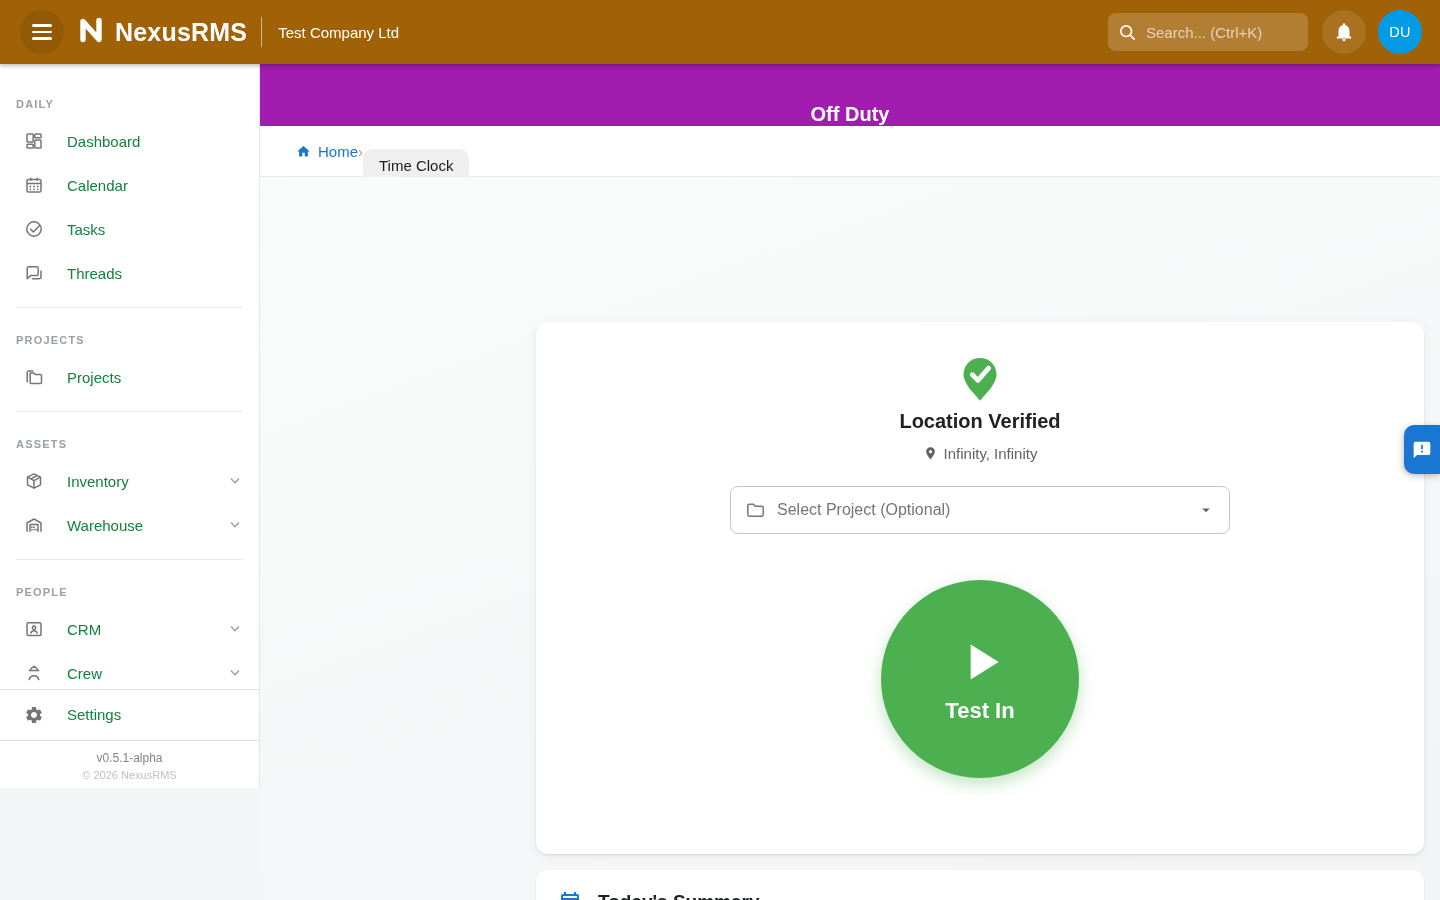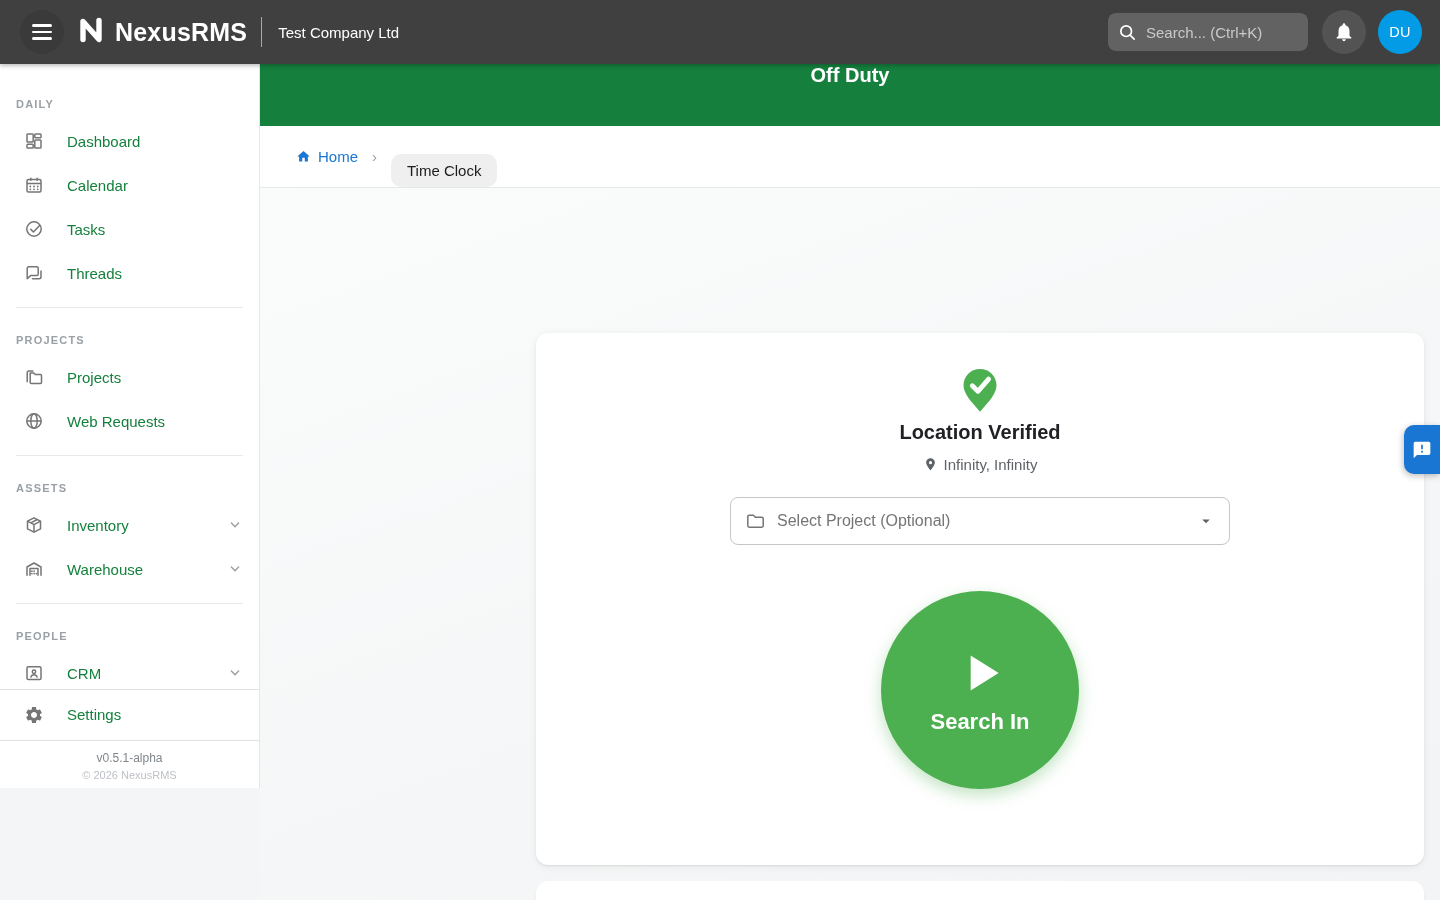--- a/index.html
+++ b/index.html
@@ -1,20 +1,20 @@
 <!DOCTYPE html>
 <html><head>
 <meta charset="utf-8">
 <style>
   * { margin:0; padding:0; box-sizing:border-box; }
   html,body { width:1440px; height:900px; overflow:hidden; }
   body { font-family:"Liberation Sans", sans-serif; background:#f3f5f6; position:relative; }
 
   
-  .appbar { position:absolute; top:0; left:0; width:1440px; height:64px; background:#404040;
+  .appbar { position:absolute; top:0; left:0; width:1440px; height:64px; background:#a16207;
             display:flex; align-items:center; padding:0 18px 0 20px; z-index:50;
             box-shadow:0 2px 4px rgba(0,0,0,0.25); }
   .menu-btn { width:44px; height:44px; border-radius:50%; background:rgba(0,0,0,0.09);
               display:flex; flex-direction:column; align-items:center; justify-content:center;
               gap:4px; border:none; cursor:pointer; flex:0 0 auto; }
   .menu-btn span { display:block; width:20px; height:2.4px; background:#fff; border-radius:2px; }
   .logo-n { margin-left:10px; flex:0 0 auto; }
   .brand { color:#fff; font-size:25px; font-weight:700; letter-spacing:0.2px; margin-left:7px; }
   .appbar-divider { width:1px; height:30px; background:rgba(255,255,255,0.55); margin-left:14px; }
   .company { color:#fff; font-size:15px; font-weight:500; margin-left:16px; }
@@ -44,24 +44,24 @@
   .side-divider { height:1px; background:#e8eaed; margin:12px 16px; }
   .side-settings { border-top:1px solid #e0e0e0; height:60px; display:flex; align-items:center; background:#fff; }
   .side-settings .side-item { width:100%; }
   .side-footer { border-top:1px solid #e0e0e0; height:55px; text-align:center; background:#fff; }
   .version { font-size:12px; color:#80868b; margin-top:10px; }
   .copyright { font-size:11px; color:#bdc1c6; margin-top:4px; }
 
   
   .main { position:absolute; top:64px; left:260px; width:1180px; height:836px;
           display:flex; flex-direction:column; }
-  .status-banner { height:62px; background:#15803d; display:flex; align-items:flex-start;
+  .status-banner { height:62px; background:#a21caf; display:flex; align-items:flex-end;
                    justify-content:center; color:#fff; font-size:20px; font-weight:600; flex:0 0 auto; }
-  .breadcrumb-bar { height:62px; background:#fff; border-bottom:1px solid #e6e8ea;
-                    display:flex; align-items:center; padding-left:36px; gap:14px; flex:0 0 auto; }
+  .breadcrumb-bar { height:51px; background:#fff; border-bottom:1px solid #e6e8ea;
+                    display:flex; align-items:center; padding-left:36px; flex:0 0 auto; }
   .bc-home { display:flex; align-items:center; gap:7px; color:#1976d2; font-size:15px;
              font-weight:500; text-decoration:none; cursor:pointer; }
   .bc-sep { color:#9e9e9e; font-size:15px; }
   .bc-chip { background:#efefef; border-radius:10px; padding:8px 16px; font-size:15px;
              font-weight:500; color:#1c1c1e;margin-top:28px; }
   .content { flex:1; background:linear-gradient(160deg,#fafbfb 0%,#f2f4f5 100%);
              overflow:hidden; padding-top:145px; }
 
   .clock-card { width:888px; height:532px; margin:0 16px 0 auto; background:#fff; border-radius:12px;
                 box-shadow:0 1px 2px rgba(0,0,0,0.08), 0 2px 10px rgba(0,0,0,0.06);
@@ -176,30 +176,20 @@
     <div class="section-label">PROJECTS</div>
     <div class="side-item">
       <span class="s-icon">
         <svg viewBox="0 0 20 20" width="20" height="20" fill="none" stroke="#757575" stroke-width="1.5" stroke-linejoin="round">
           <path d="M6.2 6h3.6l1.4 1.5h5.3a1 1 0 0 1 1 1v7a1 1 0 0 1-1 1H7.2a1 1 0 0 1-1-1z"></path>
           <path d="M3.2 14.8V5.6a1.6 1.6 0 0 1 1.6-1.6h4.1" stroke-linecap="round"></path>
         </svg>
         </span>
       <span class="s-label">Projects</span>
     </div>
-    <div class="side-item">
-      <span class="s-icon">
-        <svg viewBox="0 0 20 20" width="20" height="20" fill="none" stroke="#757575" stroke-width="1.5">
-          <circle cx="10" cy="10" r="7.2"></circle>
-            <ellipse cx="10" cy="10" rx="3.2" ry="7.2"></ellipse>
-            <path d="M2.8 10h14.4"></path>
-        </svg>
-        </span>
-      <span class="s-label">Web Requests</span>
-    </div>
 
     <div class="side-divider"></div>
 
     <div class="section-label">ASSETS</div>
     <div class="side-item">
       <span class="s-icon">
         <svg viewBox="0 0 20 20" width="20" height="20" fill="none" stroke="#757575" stroke-width="1.5" stroke-linejoin="round">
           <path d="M10 2.8l6.5 3.4v7.6L10 17.2l-6.5-3.4V6.2z"></path>
             <path d="M3.5 6.2L10 9.6l6.5-3.4M10 9.6v7.6M13.2 4.5L6.8 7.9"></path>
         </svg>
@@ -337,21 +327,21 @@
             </svg>
           </span>
       </div>
 
       <button class="clockin-btn">
         <span style="display:flex;">
           <svg width="56" height="56" viewBox="0 0 24 24" fill="#ffffff">
               <path d="M8 4.5v15l12-7.5z"></path>
             </svg>
           </span>
-        <span class="ci-label">Search In</span>
+        <span class="ci-label">Test In</span>
       </button>
     </section>
 
     <section class="summary-card">
       <span style="display:flex;">
         <svg width="24" height="24" viewBox="0 0 24 24" fill="#1976d2">
           <path d="M19 4h-1V2h-2v2H8V2H6v2H5c-1.11 0-1.99.9-1.99 2L3 20c0 1.1.89 2 2 2h14c1.1 0 2-.9 2-2V6c0-1.1-.9-2-2-2zm0 16H5V10h14v10zM5 8V6h14v2H5z"></path>
         </svg>
         </span>
       <span class="summary-title">Today's Summary</span>

